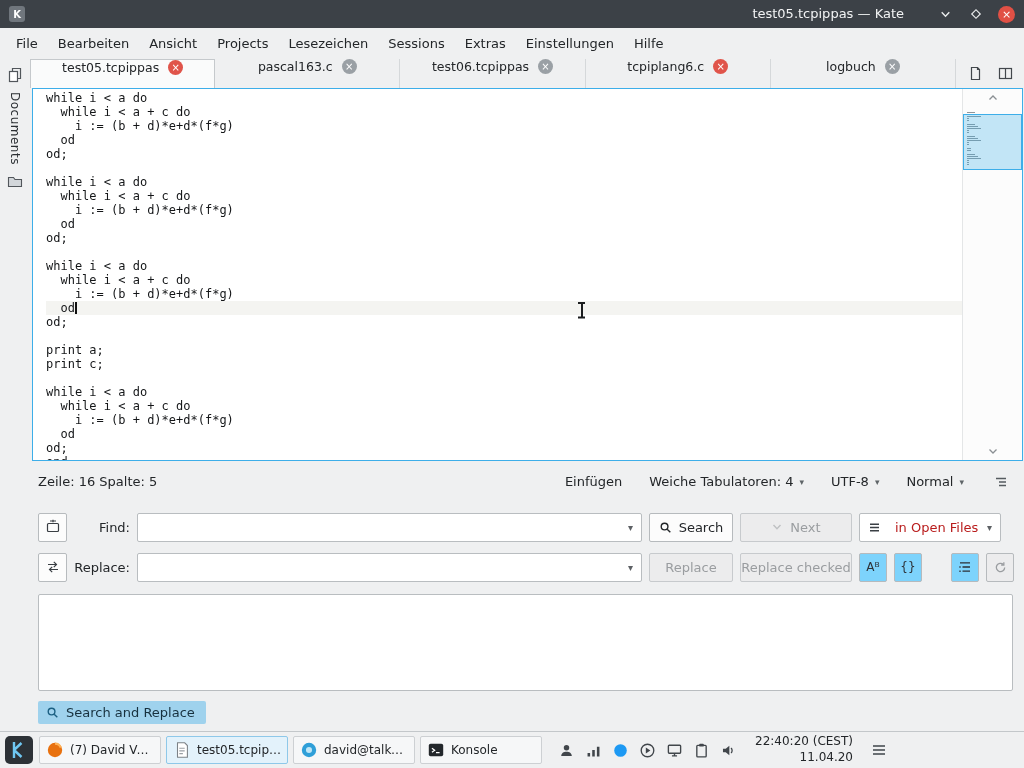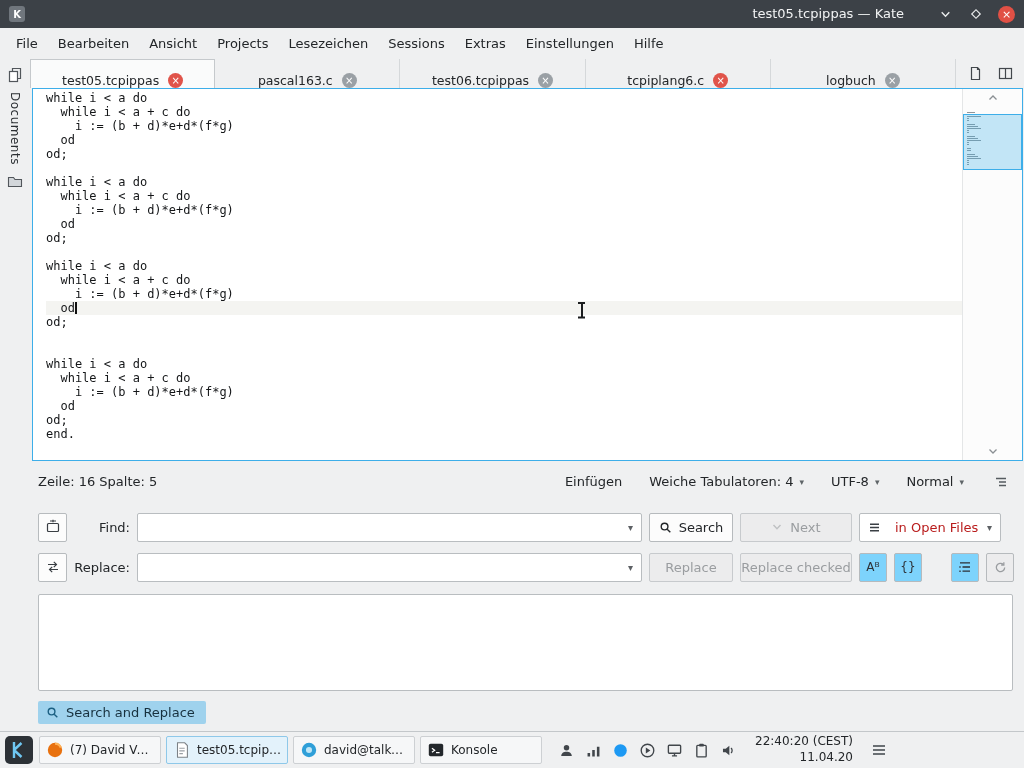--- a/index.html
+++ b/index.html
@@ -23,21 +23,21 @@
   .content-row { flex:1 1 auto; display:flex; min-height:0; }
   .dock { width:30px; display:flex; flex-direction:column; align-items:center; padding-top:7px; gap:8px; }
   .dock-vlabel { writing-mode:vertical-rl; font-size:12px; color:#2b2f33; letter-spacing:0.5px; }
   .dock-icon { width:18px; height:18px; display:flex; align-items:center; justify-content:center; }
 
   .right-col { flex:1; display:flex; flex-direction:column; min-width:0; }
 
   
   .tabbar { flex:0 0 29px; display:flex; align-items:stretch; }
   .tab-strip { display:flex; flex:1; min-width:0; }
-  .tab { flex:1 1 187px; max-width:188px; display:flex; align-items:flex-end; justify-content:center; gap:9px; padding:0 8px; border-right:1px solid #d5d8da; font-size:12.5px; background:transparent; min-width:0; }
+  .tab { flex:1 1 187px; max-width:188px; display:flex; align-items:flex-start; justify-content:center; gap:9px; padding:0 8px; border-right:1px solid #d5d8da; font-size:12.5px; background:transparent; min-width:0; }
   .tab.active { background:#fafbfb; border:1px solid #c5c9cc; border-bottom:none; }
   .tab-label { white-space:nowrap; overflow:hidden; text-overflow:ellipsis; }
   .tab-close { flex:0 0 15px; width:15px; height:15px; border-radius:50%; background:#9aa0a5; color:#fff; font-size:10px; line-height:1; display:flex; align-items:center; justify-content:center; }
   .tab-close.modified { background:#e0544a; }
   .tabbar-actions { display:flex; align-items:center; gap:8px; padding:0 8px; margin-left:auto; color:#42474c; }
   .tabbar-actions .tb-act { width:22px; height:22px; display:flex; align-items:center; justify-content:center; }
 
   
   .editor-frame { flex:1 1 auto; margin:0 1px 2px 2px; border:1px solid #3daee9; background:#fff; display:flex; min-height:0; }
   .code-area { flex:1; overflow:hidden; padding:2px 0 4px 13px; font-family:"DejaVu Sans Mono","Liberation Mono",monospace; font-size:12px; line-height:14px; position:relative; cursor:text; }
@@ -200,20 +200,22 @@
             <div class="code-line">    i := (b + d)*e+d*(f*g)</div>
             <div class="code-line">  od</div>
             <div class="code-line">od;</div>
             <div class="code-line">&nbsp;</div>
             <div class="code-line">while i &lt; a do</div>
             <div class="code-line">  while i &lt; a + c do</div>
             <div class="code-line">    i := (b + d)*e+d*(f*g)</div>
             <div class="code-line current"><span>  od</span><span class="caret"></span><span></span></div>
             <div class="code-line">od;</div>
             <div class="code-line">&nbsp;</div>
+            <div class="code-line">print a;</div>
+            <div class="code-line">print c;</div>
             <div class="code-line">&nbsp;</div>
             <div class="code-line">while i &lt; a do</div>
             <div class="code-line">  while i &lt; a + c do</div>
             <div class="code-line">    i := (b + d)*e+d*(f*g)</div>
             <div class="code-line">  od</div>
             <div class="code-line">od;</div>
             <div class="code-line">end.</div>
           </div>
         <div class="scrollbar">
           <div class="sb-arrow">

